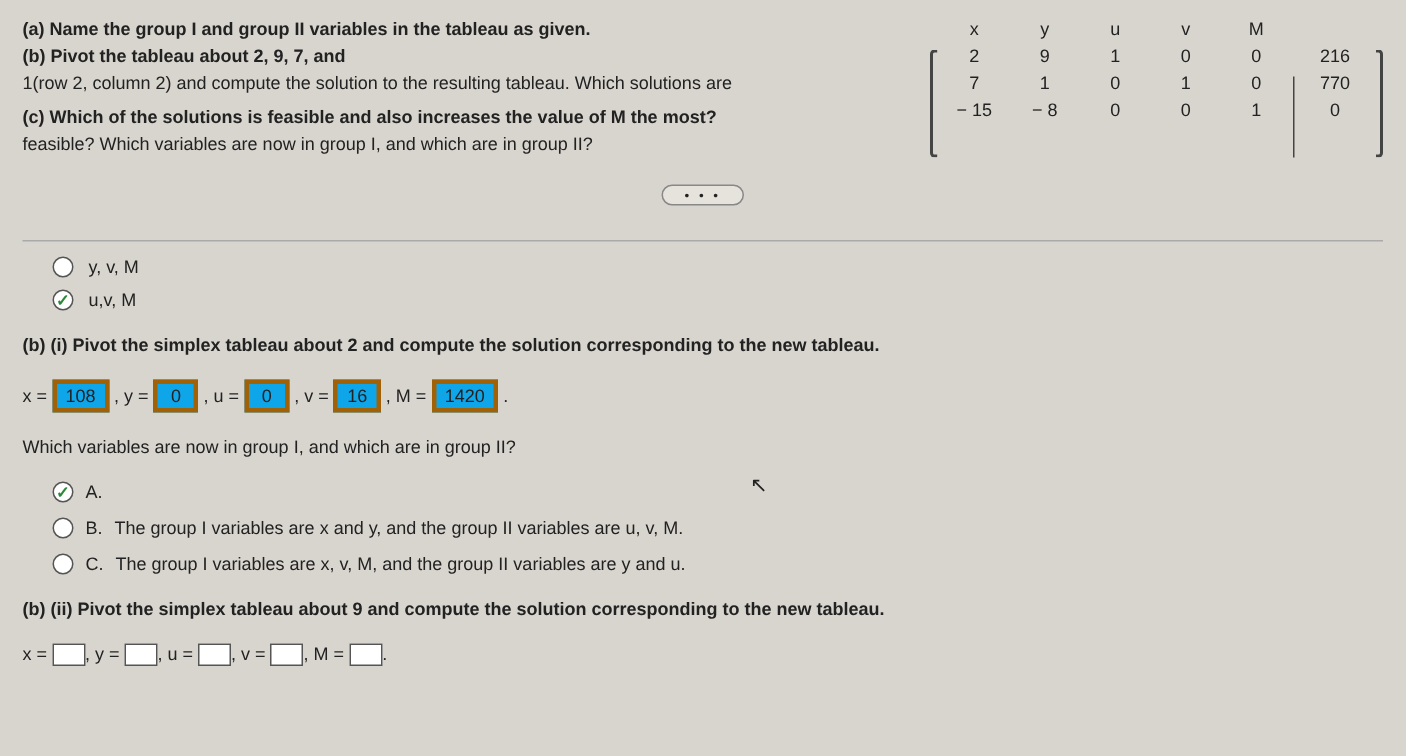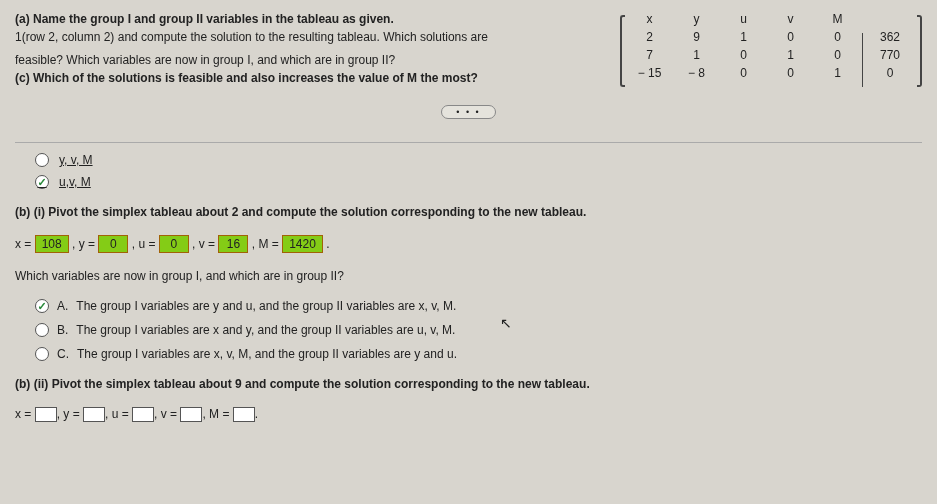--- a/index.html
+++ b/index.html
@@ -83,21 +83,20 @@
       margin: 2px 0;
     }
     .radio-group {
       margin: 10px 0 15px 20px;
     }
     .radio-item {
       display: flex;
       align-items: flex-start;
       gap: 10px;
       margin-bottom: 8px;
-      text-decoration: underline;
     }
     .radio {
       width: 14px;
       height: 14px;
       border: 1.5px solid #555;
       border-radius: 50%;
       display: inline-flex;
       align-items: center;
       justify-content: center;
       background: #fff;
@@ -106,22 +105,22 @@
       content: "✓";
       color: #2a8a3a;
       font-size: 11px;
       font-weight: bold;
     }
     .section {
       margin: 16px 0;
     }
     .answer-box {
       display: inline-block;
-      background: #84cc16;
-      border: 1px solid #a16207;
+      background: #0ea5e9;
+      border: 3px solid #a16207;
       padding: 1px 6px;
       min-width: 30px;
       text-align: center;
     }
     .empty-box {
       display: inline-block;
       border: 1px solid #555;
       width: 22px;
       height: 15px;
       background: #fff;
@@ -145,24 +144,25 @@
     .result-col {
       min-width: 50px;
     }
   </style>
 </head>
 <body>
 
 <div class="top-section">
   <div class="question-text">
     <div><span class="bold">(a) Name the group I and group II variables in the tableau as given.</span></div>
+    <div><span class="bold">(b) Pivot the tableau about 2, 9, 7, and</span></div>
     <div>1(row 2, column 2) and compute the solution to the resulting tableau. Which solutions are</div>
     <div style="height:5px"></div>
+    <div><span class="bold">(c) Which of the solutions is feasible and also increases the value of M the most?</span></div>
     <div>feasible? Which variables are now in group I, and which are in group II?</div>
-    <div><span class="bold">(c) Which of the solutions is feasible and also increases the value of M the most?</span></div>
   </div>
 
   <div class="tableau">
     <div class="bracket-left" style="align-self:flex-end;margin-bottom:0"></div>
     <div class="tableau-col">
       <div class="tableau-header">x</div>
       <div>2</div>
       <div>7</div>
       <div>− 15</div>
     </div>
@@ -188,21 +188,21 @@
       <div class="tableau-header">M</div>
       <div>0</div>
       <div>0</div>
       <div>1</div>
     </div>
     <div style="display:flex;flex-direction:column;justify-content:flex-end">
       <div style="border-left:1px solid #444;height:54px"></div>
     </div>
     <div class="tableau-col result-col">
       <div class="tableau-header">&nbsp;</div>
-      <div>362</div>
+      <div>216</div>
       <div>770</div>
       <div>0</div>
     </div>
     <div class="bracket-right" style="align-self:flex-end"></div>
   </div>
 </div>
 
 <div class="more-wrap">
   <span class="more-btn">• • •</span>
 </div>
@@ -226,21 +226,20 @@
 <div class="section">
   <span>x = </span><span class="answer-box">108</span><span> , y = </span><span class="answer-box">0</span><span> , u = </span><span class="answer-box">0</span><span> , v = </span><span class="answer-box">16</span><span> , M = </span><span class="answer-box">1420</span><span> .</span>
 </div>
 
 <div class="section">Which variables are now in group I, and which are in group II?</div>
 
 <div class="letter-group">
   <div class="letter-item">
     <span class="radio checked"></span>
     <span>A.</span>
-    <span>The group I variables are y and u, and the group II variables are x, v, M.</span>
   </div>
   <div class="letter-item">
     <span class="radio"></span>
     <span>B.</span>
     <span>The group I variables are x and y, and the group II variables are u, v, M.</span>
   </div>
   <div class="letter-item">
     <span class="radio"></span>
     <span>C.</span>
     <span>The group I variables are x, v, M, and the group II variables are y and u.</span>

